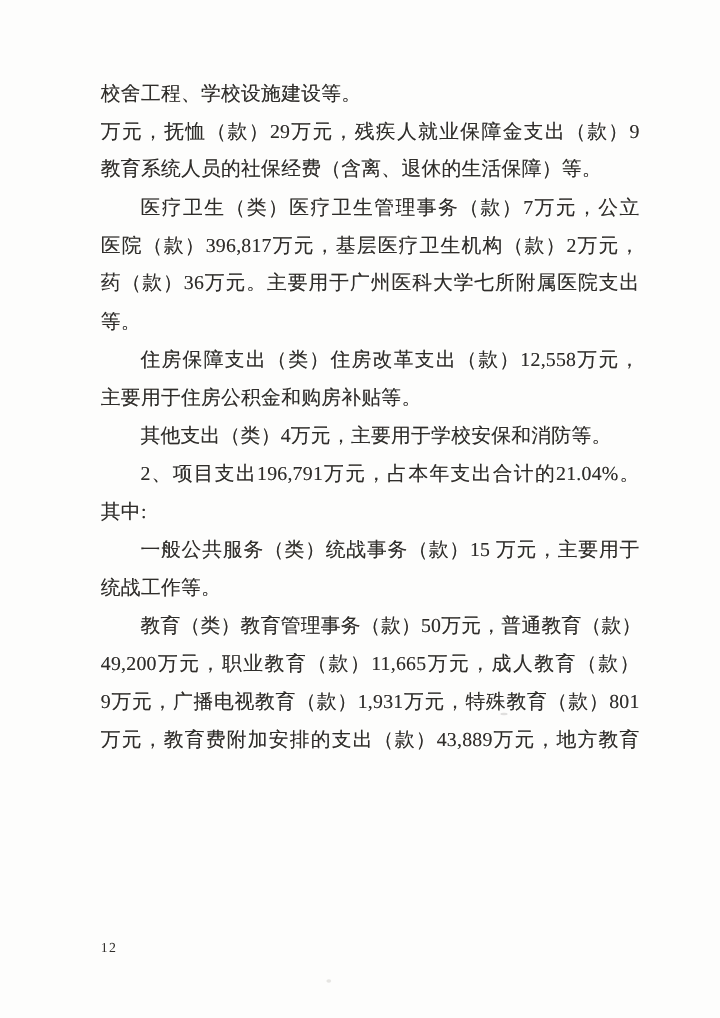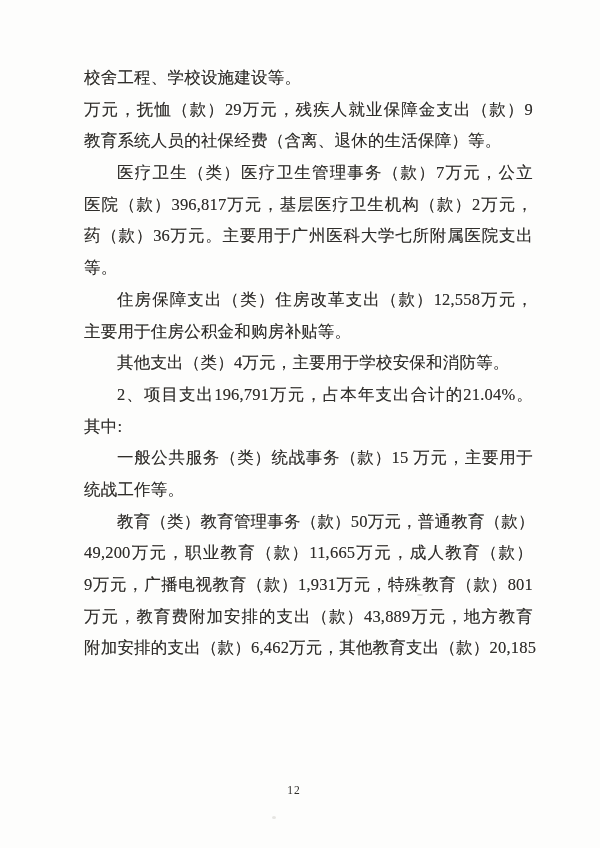--- a/index.html
+++ b/index.html
@@ -34,21 +34,20 @@
   }
   .line.first-line { text-indent: 33px; }
   .line.para-end {
     text-align: right;
     text-align-last: left;
   }
   .page-footer {
     position: absolute;
     left: 84px; top: 780px;
     width: 420px;
-    text-align: center;
   }
   .page-number {
     font-size: 11.5px;
     color: var(--ink, #3a3a3a);
     letter-spacing: 1px;
   }
   .artifact {
     position: absolute;
     border-radius: 50%;
     background: #c9c7c4;
@@ -72,20 +71,19 @@
       <div class="line para-end">主要用于住房公积金和购房补贴等。</div>
       <div class="line first-line para-end">其他支出（类）4万元，主要用于学校安保和消防等。</div>
       <div class="line first-line">2、项目支出196,791万元，占本年支出合计的21.04%。</div>
       <div class="line para-end">其中:</div>
       <div class="line first-line">一般公共服务（类）统战事务（款）15 万元，主要用于</div>
       <div class="line para-end">统战工作等。</div>
       <div class="line first-line">教育（类）教育管理事务（款）50万元，普通教育（款）</div>
       <div class="line">49,200万元，职业教育（款）11,665万元，成人教育（款）</div>
       <div class="line">9万元，广播电视教育（款）1,931万元，特殊教育（款）801</div>
       <div class="line">万元，教育费附加安排的支出（款）43,889万元，地方教育</div>
-      <div class="line">附加安排的支出（款）6,462万元，其他教育支出（款）20,185</div>
     </main>
   <div class="artifact artifact-1"></div>
   <div class="artifact artifact-2"></div>
   <footer class="page-footer">
     <span class="page-number">12</span>
   </footer>
 </div>
 
 </body></html>

